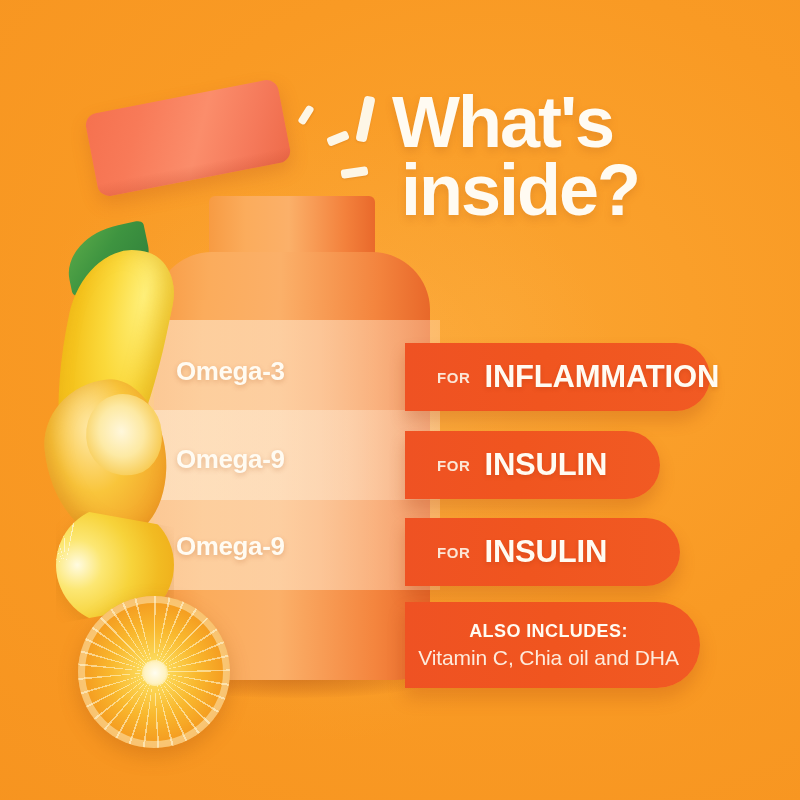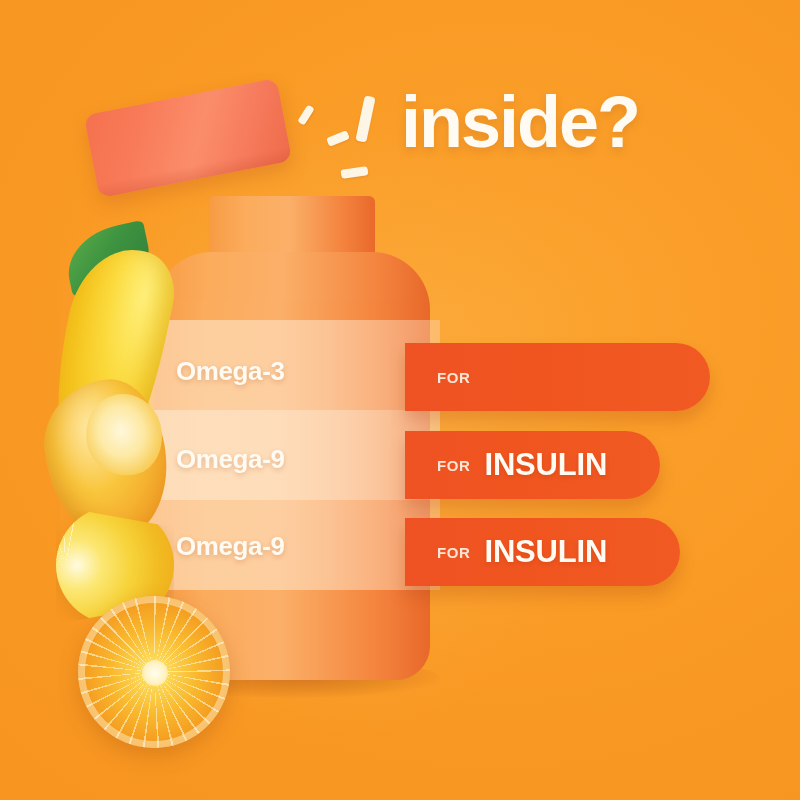--- a/index.html
+++ b/index.html
@@ -335,40 +335,46 @@
   <div class="fruit peel2"></div>
   <div class="fruit peel-core"></div>
   <div class="fruit lemon-wedge"></div>
   <div class="fruit lemon-rays"></div>
   <div class="fruit orange-half"></div>
   <div class="fruit orange-rays"></div>
   <div class="fruit orange-rind"></div>
   <div class="fruit orange-core"></div>
 
   <div class="headline">
+    <span>What's</span>
     <span class="ln2">inside?</span>
   </div>
 
   <div class="row">
     <div class="omega-name" style="top:356px">Omega-3</div>
     <div class="pill" style="top:343px; width:305px">
       <span class="pill-for">FOR</span>
+      <span class="pill-text">INFLAMMATION</span>
     </div>
   </div>
 
   <div class="row">
     <div class="omega-name" style="top:444px">Omega-9</div>
     <div class="pill" style="top:431px; width:255px">
       <span class="pill-for">FOR</span>
       <span class="pill-text">INSULIN</span>
     </div>
   </div>
 
   <div class="row">
     <div class="omega-name" style="top:531px">Omega-9</div>
     <div class="pill" style="top:518px; width:275px">
       <span class="pill-for">FOR</span>
       <span class="pill-text">INSULIN</span>
     </div>
   </div>
 
+  <div class="also-pill">
+    <div class="also-title">ALSO INCLUDES:</div>
+    <div class="also-body">Vitamin C, Chia oil and DHA</div>
+  </div>
 
 </div>
 
 </body></html>

